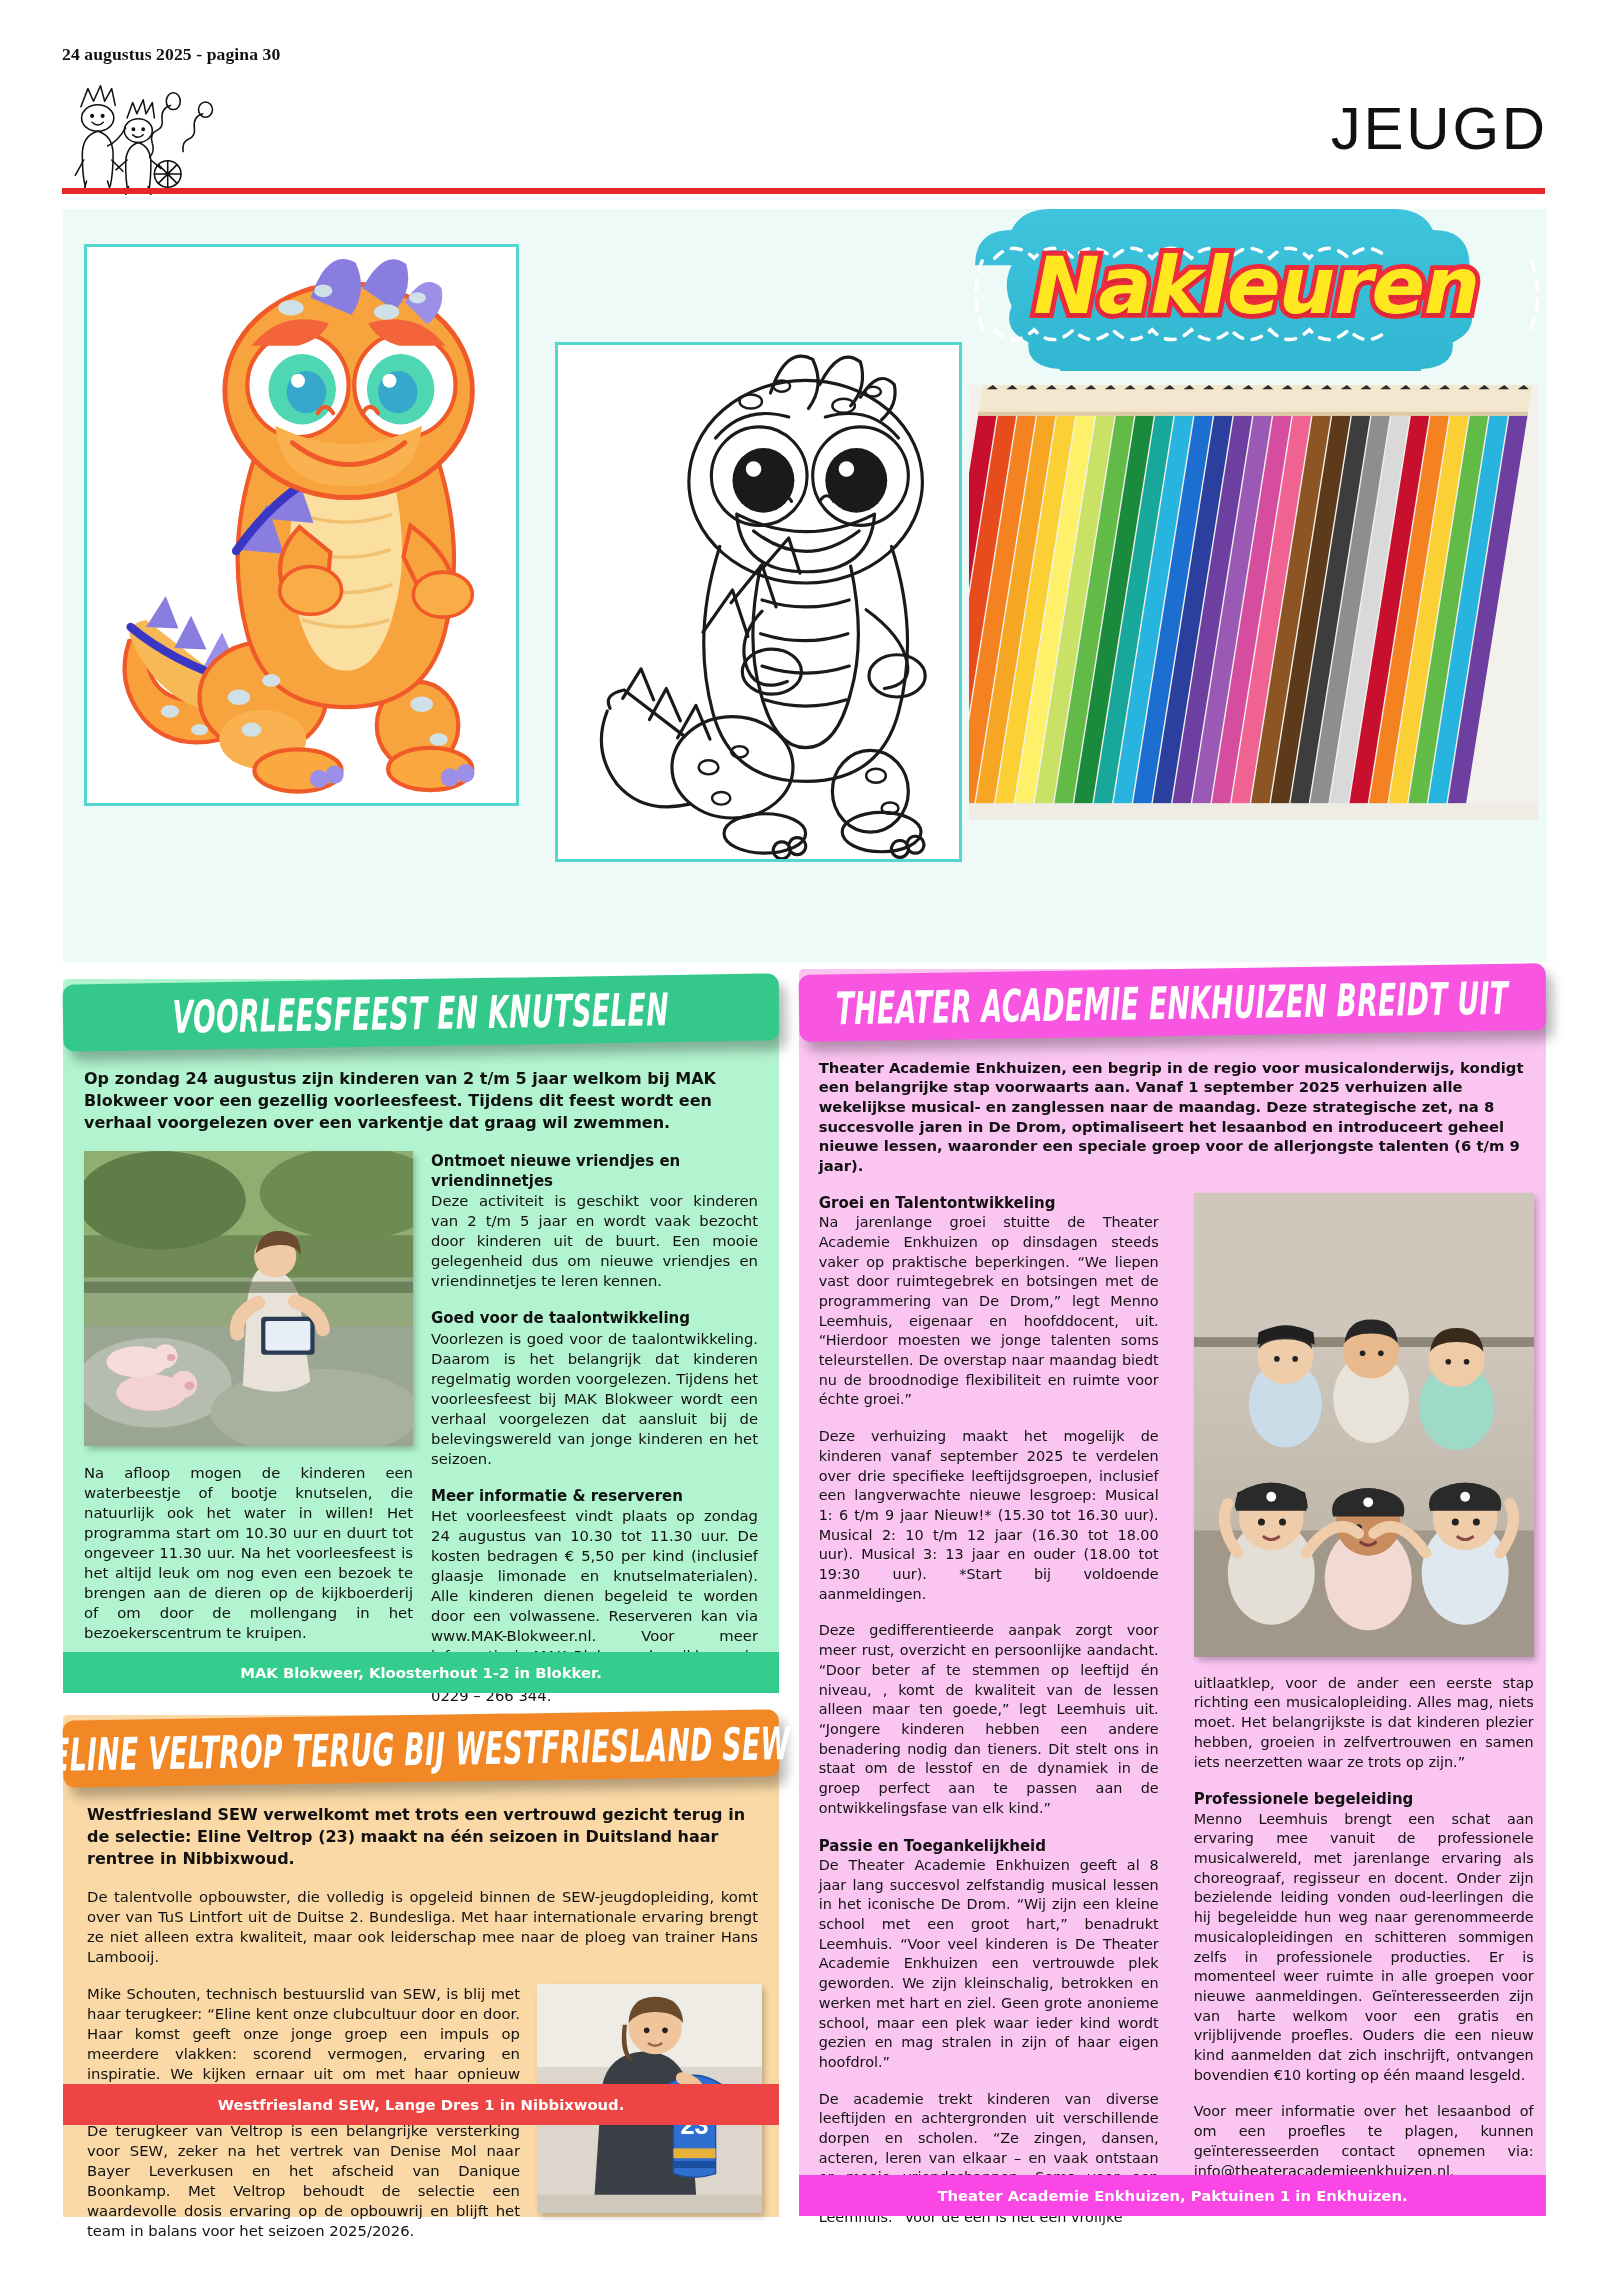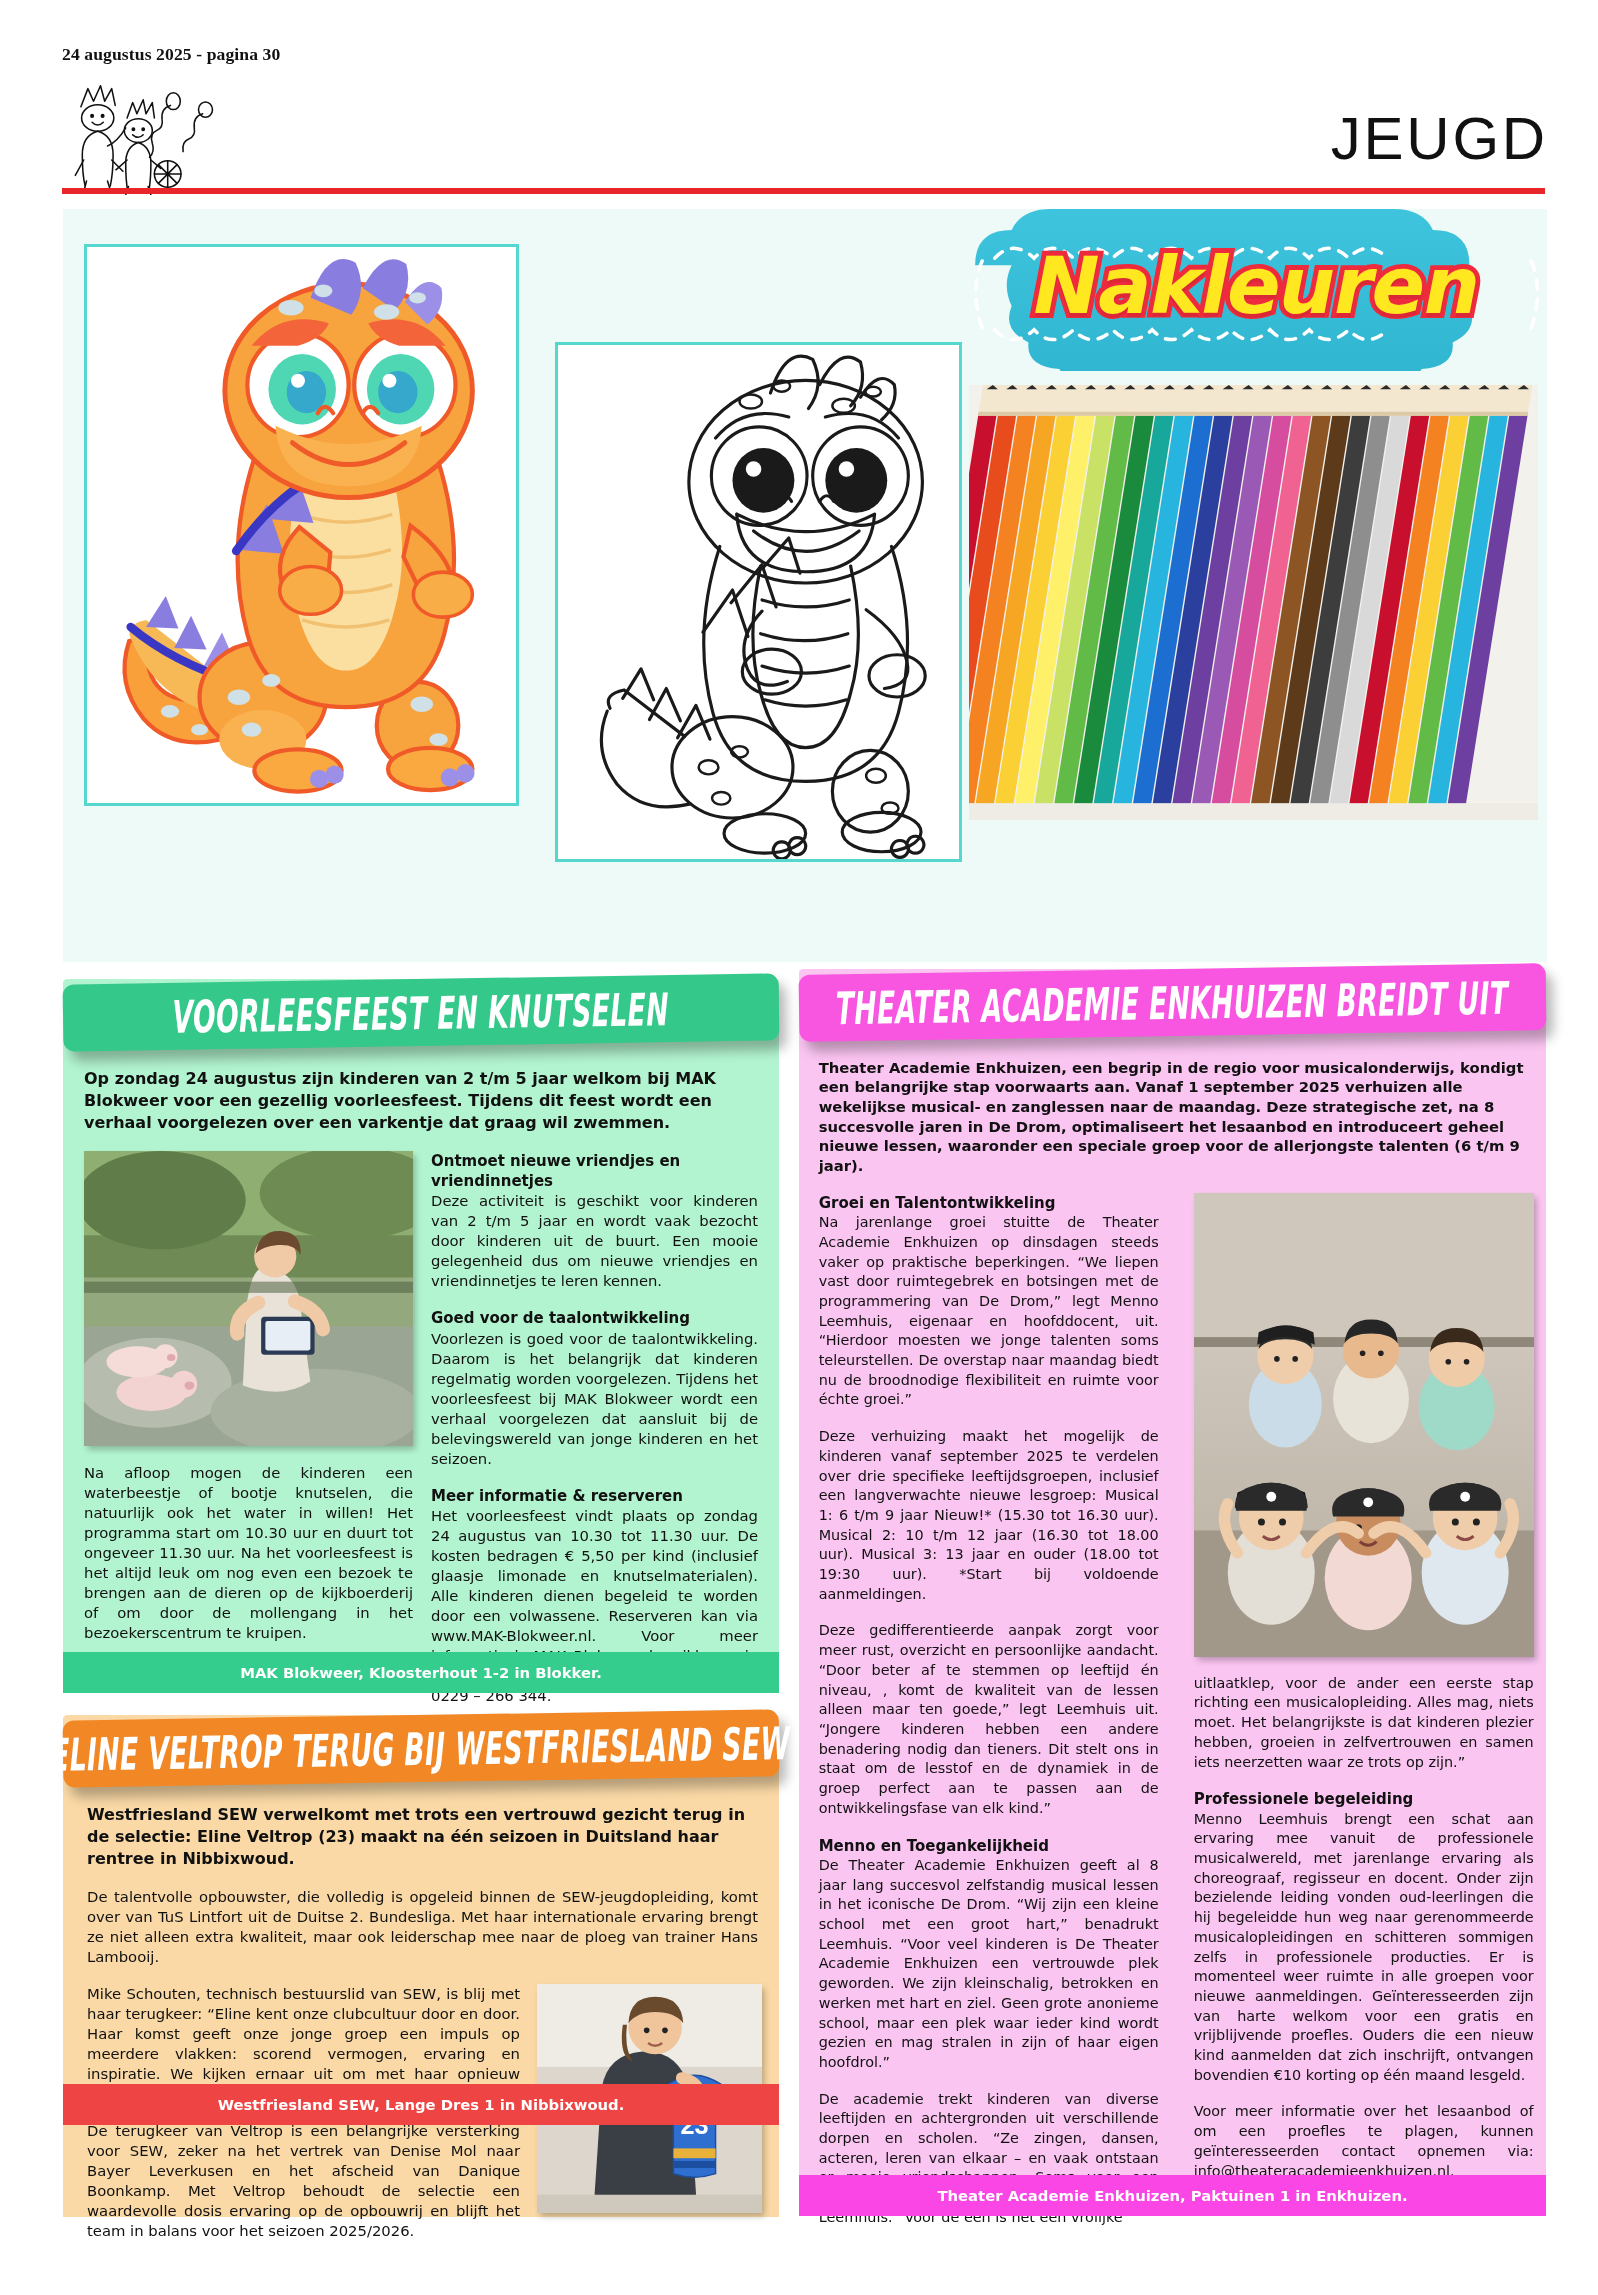--- a/index.html
+++ b/index.html
@@ -14,21 +14,21 @@
   .page { position:relative; width:1599px; height:2295px; background:#fff; }
 
   
   .dateline {
     position:absolute; left:62px; top:44px;
     font-family:"Liberation Serif", serif;
     font-weight:bold; font-size:17.6px; letter-spacing:0.1px; color:#111;
   }
   .mast-logo { position:absolute; left:65px; top:76px; width:155px; height:119px; }
   .section-title {
-    position:absolute; right:51px; top:104px;
+    position:absolute; right:51px; top:94px;
     font-family:"Liberation Sans", sans-serif;
     font-size:60px; font-weight:400; letter-spacing:2.8px; color:#111;
   }
   .mast-rule {
     position:absolute; left:70px; top:188px; width:1475px; height:6.3px; background:#e8262a;
   }
   .mast-tick { position:absolute; left:62px; top:188px; width:15.5px; height:6.3px; background:#e8262a; }
 
   
   .color-panel {
@@ -479,21 +479,21 @@
 
       <div class="cols2" style="gap:35px;">
         <div class="col" style="flex:0 0 340px;">
           <h3 class="subh">Groei en Talentontwikkeling</h3>
           <p class="ptxt sm">Na jarenlange groei stuitte de Theater Academie Enkhuizen op dinsdagen steeds vaker op praktische beperkingen. “We liepen vast door ruimtegebrek en botsingen met de programmering van De Drom,” legt Menno Leemhuis, eigenaar en hoofddocent, uit. “Hierdoor moesten we jonge talenten soms teleurstellen. De overstap naar maandag biedt nu de broodnodige flexibiliteit en ruimte voor échte groei.”</p>
           <div class="gap"></div>
           <p class="ptxt sm">Deze verhuizing maakt het mogelijk de kinderen vanaf september 2025 te verdelen over drie specifieke leeftijdsgroepen, inclusief een langverwachte nieuwe lesgroep: Musical 1: 6 t/m 9 jaar Nieuw!* (15.30 tot 16.30 uur). Musical 2: 10 t/m 12 jaar (16.30 tot 18.00 uur). Musical 3: 13 jaar en ouder (18.00 tot 19:30 uur). *Start bij voldoende aanmeldingen.</p>
           <div class="gap"></div>
           <p class="ptxt sm">Deze gedifferentieerde aanpak zorgt voor meer rust, overzicht en persoonlijke aandacht. “Door beter af te stemmen op leeftijd én niveau, , komt de kwaliteit van de lessen alleen maar ten goede,” legt Leemhuis uit. “Jongere kinderen hebben een andere benadering nodig dan tieners. Dit stelt ons in staat om de lesstof en de dynamiek in de groep perfect aan te passen aan de ontwikkelingsfase van elk kind.”</p>
           <div class="gap"></div>
-          <h3 class="subh">Menno en Toegankelijkheid</h3>
+          <h3 class="subh">Passie en Toegankelijkheid</h3>
           <p class="ptxt sm">De Theater Academie Enkhuizen geeft al 8 jaar lang succesvol zelfstandig musical lessen in het iconische De Drom. “Wij zijn een kleine school met een groot hart,” benadrukt Leemhuis. “Voor veel kinderen is De Theater Academie Enkhuizen een vertrouwde plek geworden. We zijn kleinschalig, betrokken en werken met hart en ziel. Geen grote anonieme school, maar een plek waar ieder kind wordt gezien en mag stralen in zijn of haar eigen hoofdrol.”</p>
           <div class="gap"></div>
           <p class="ptxt sm">De academie trekt kinderen van diverse leeftijden en achtergronden uit verschillende dorpen en scholen. “Ze zingen, dansen, acteren, leren van elkaar – en vaak ontstaan er mooie vriendschappen. Soms voor een voorstelling, soms voor het leven,” vertelt Leemhuis. “Voor de één is het een vrolijke</p>
         </div>
 
         <div class="col" style="flex:0 0 340px;">
           <div class="photo" style="width:340px;height:464px;">
             <svg viewBox="0 0 484 660" width="100%" height="100%" preserveAspectRatio="none">
               <defs>
                 <linearGradient id="studio" x1="0" y1="0" x2="0" y2="1">

